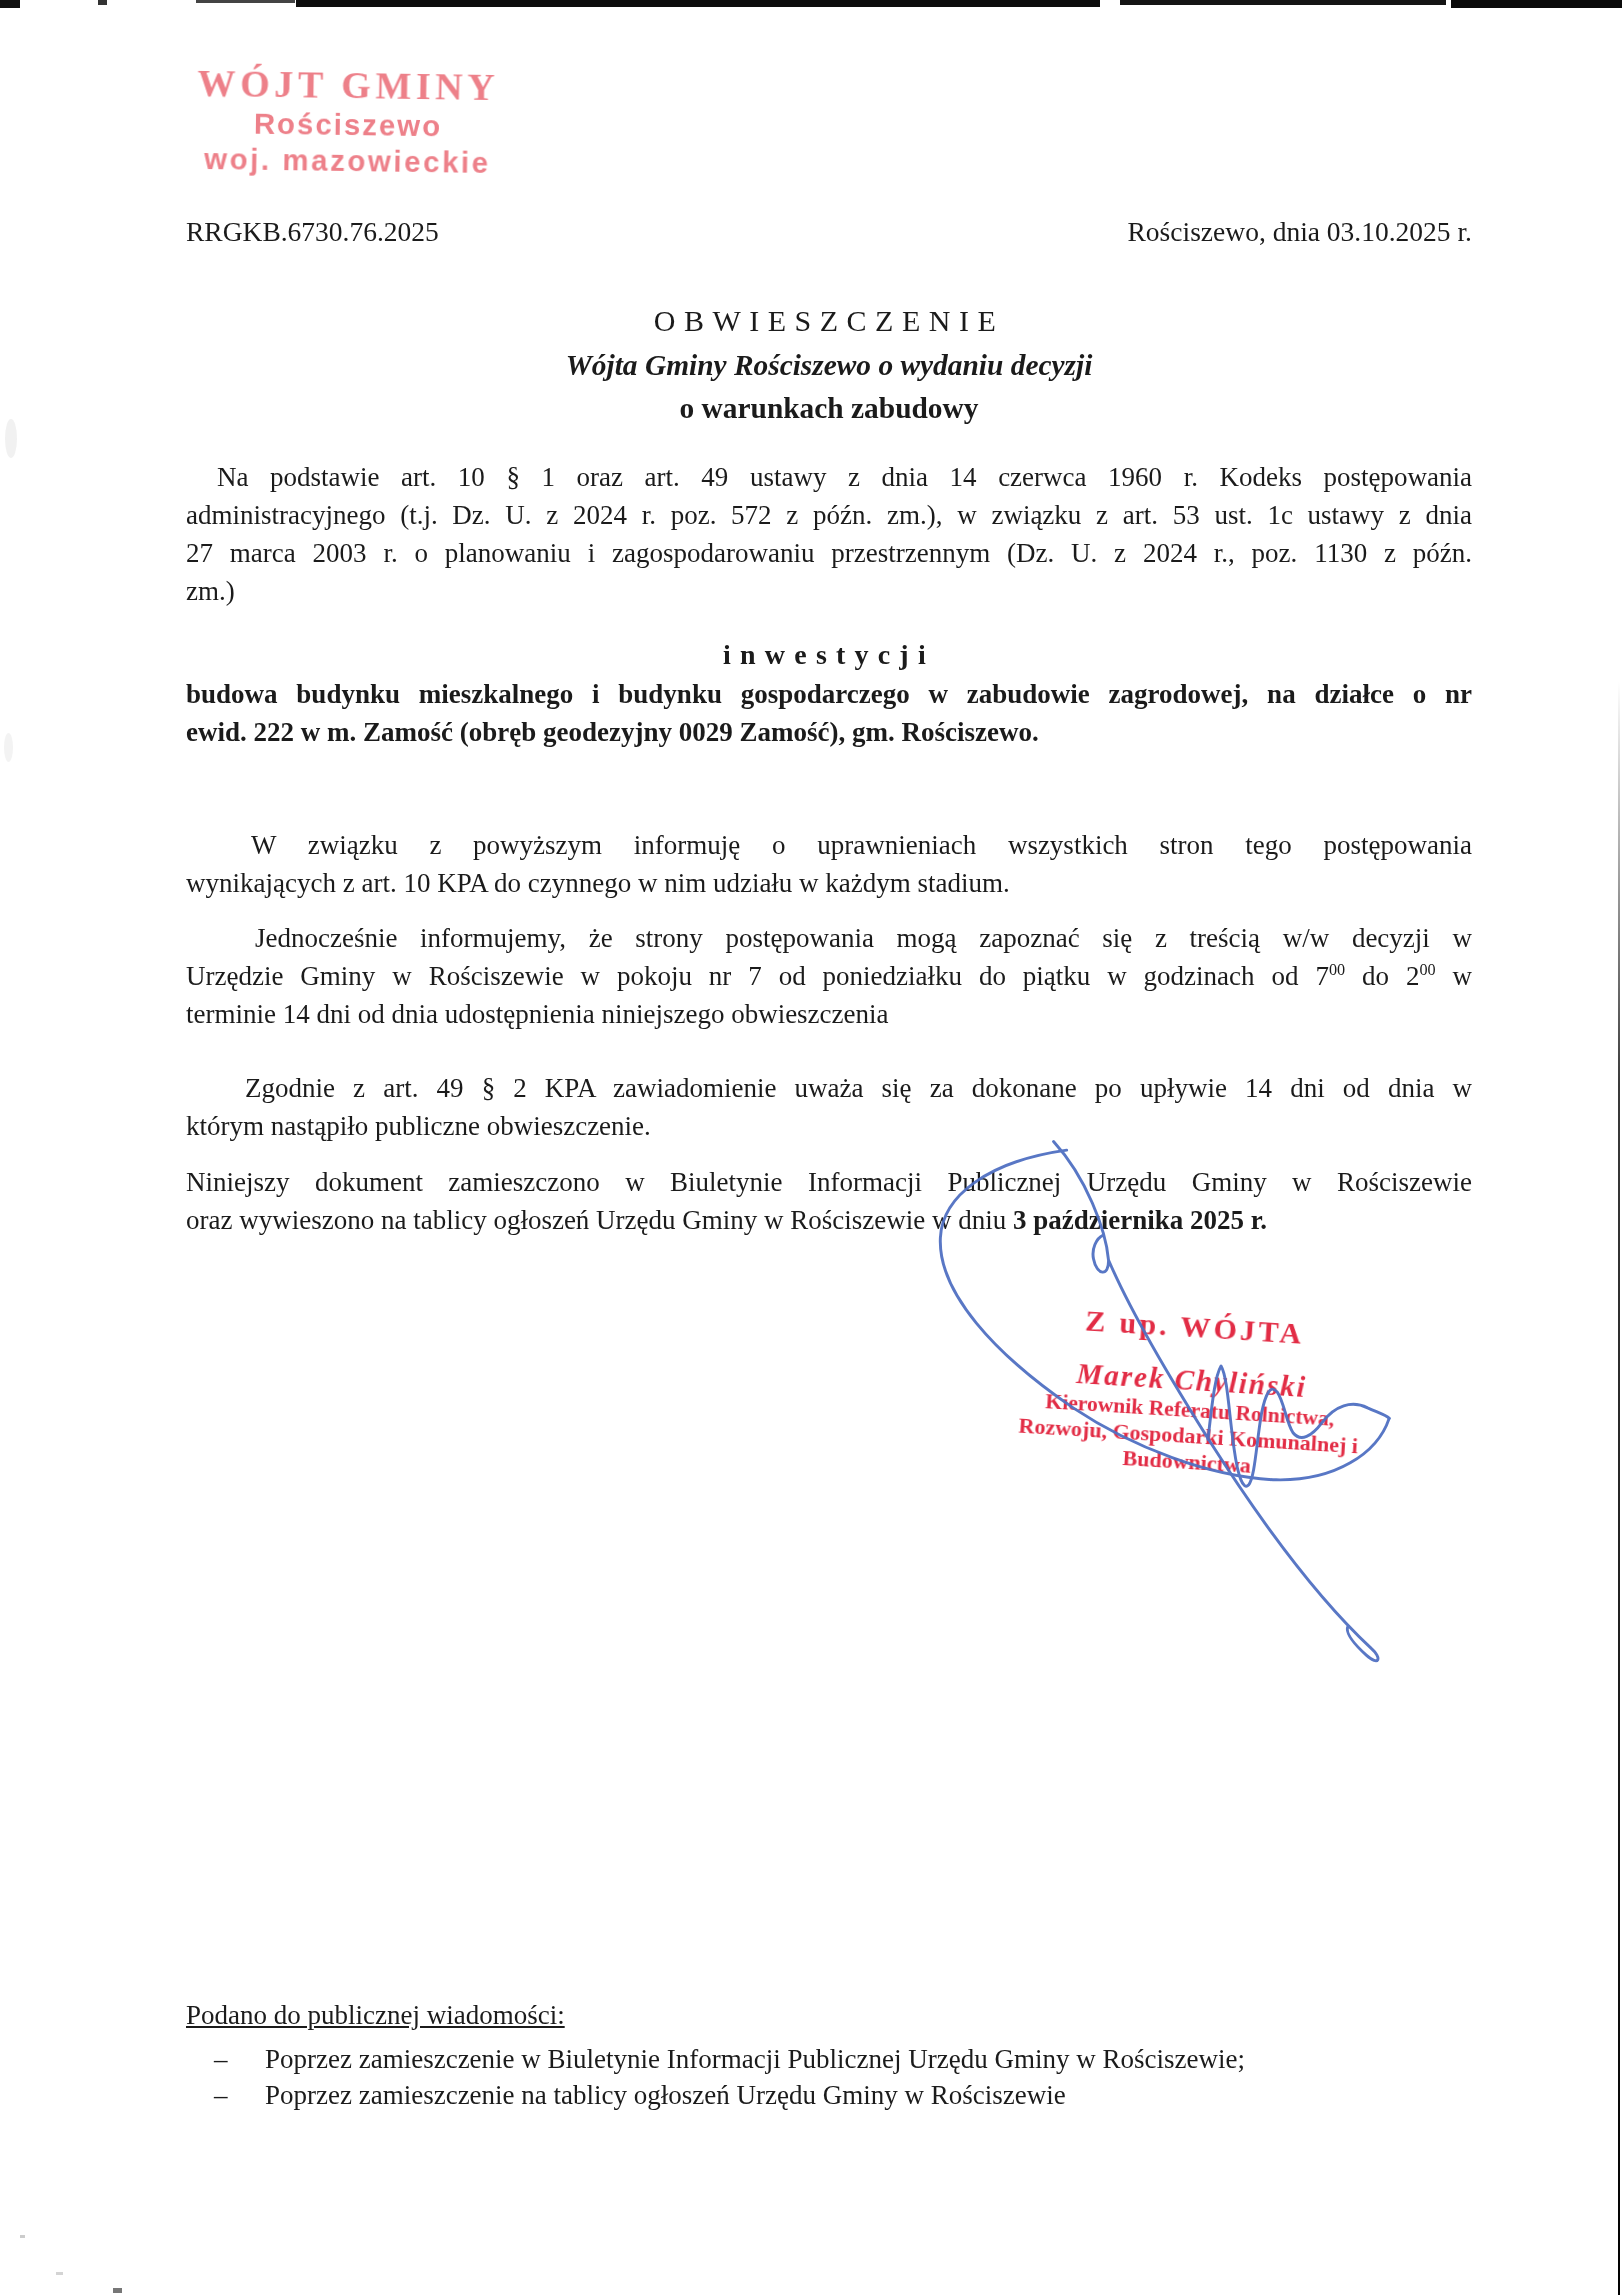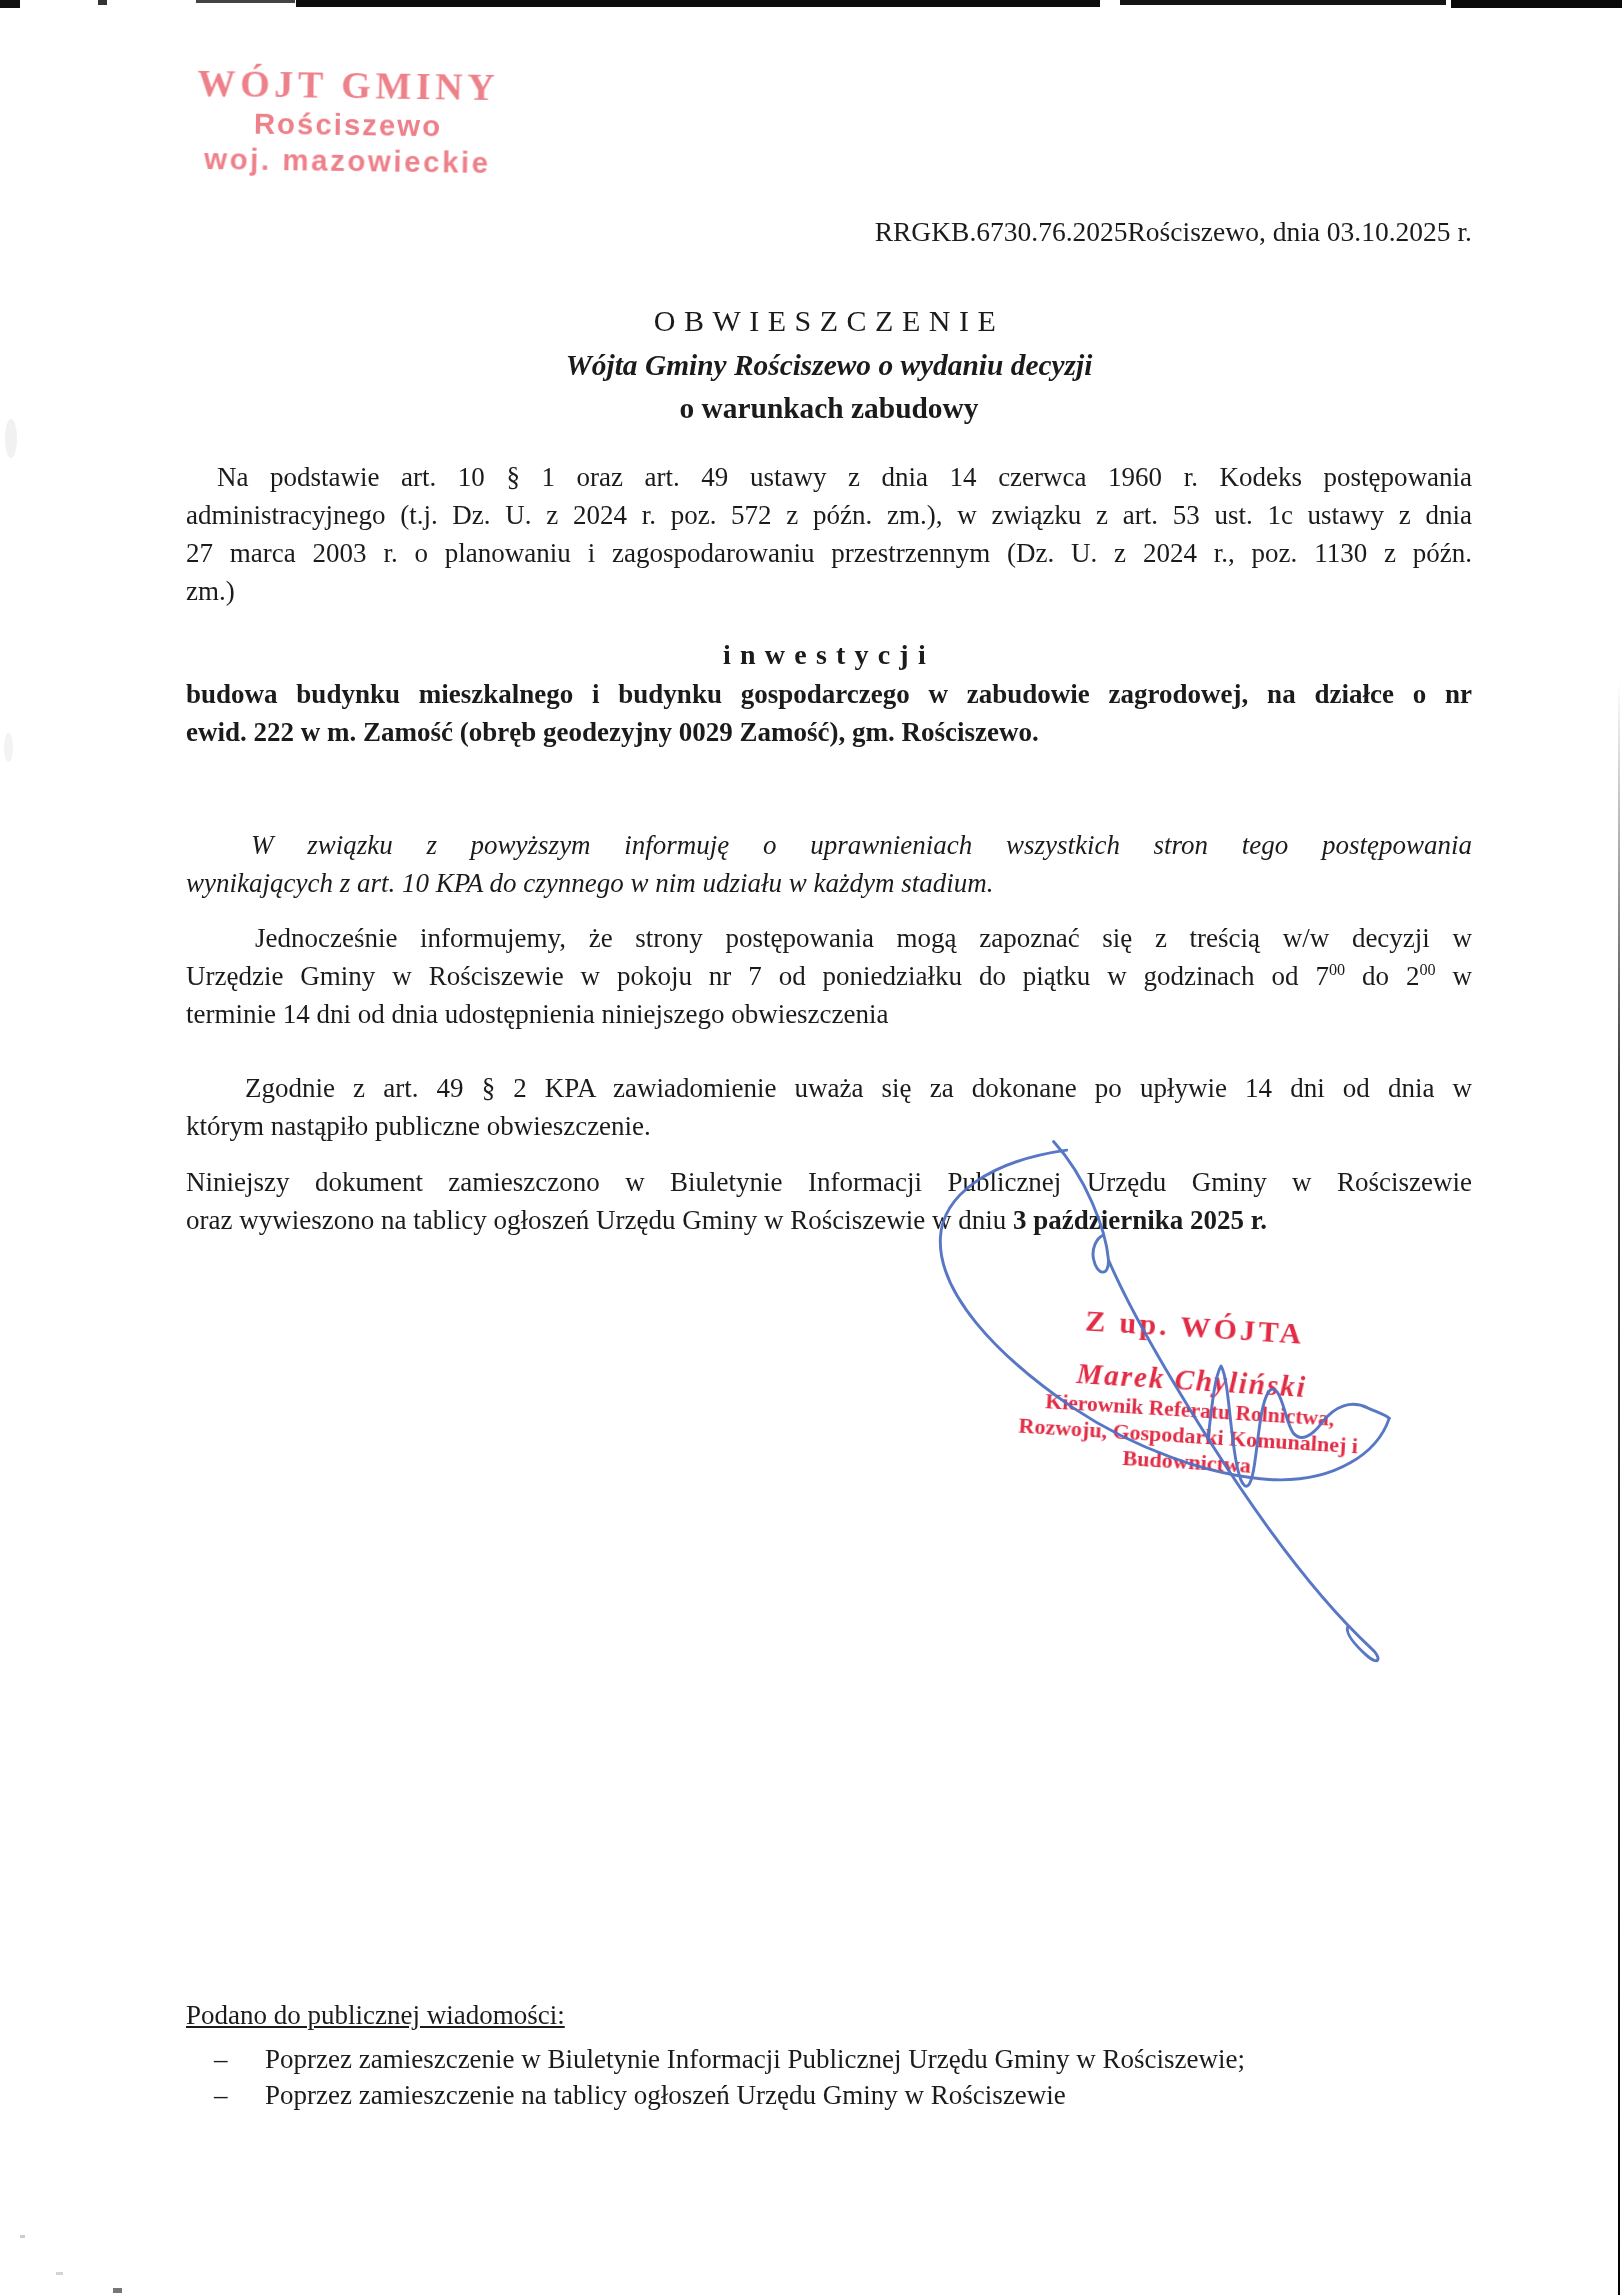--- a/index.html
+++ b/index.html
@@ -24,21 +24,21 @@
     transform:rotate(0.8deg);
     filter:blur(0.5px);
     opacity:0.92;
   }
   .stamp-top .l1{font-family:"Liberation Serif",serif;font-weight:bold;font-size:38px;letter-spacing:4.6px;line-height:44px;}
   .stamp-top .l2{font-family:"Liberation Sans",sans-serif;font-weight:bold;font-size:29.4px;letter-spacing:2px;line-height:35px;}
   .stamp-top .l3{font-family:"Liberation Sans",sans-serif;font-weight:bold;font-size:29.4px;letter-spacing:2.6px;line-height:37px;}
   
   .hdr-row{
     position:absolute; left:186px; top:215px; width:1286px;
-    display:flex; justify-content:flex-end;
+    display:flex; justify-content:space-between;
     font-size:27.5px; line-height:33px;
   }
   
   .title-block{
     position:absolute; left:186px; top:302px; width:1286px; text-align:center;
   }
   .title-block .t1{font-size:30px;font-weight:normal;letter-spacing:8.5px;line-height:37px;margin-bottom:7.9px;}
   .title-block .t2{font-size:29.4px;font-weight:bold;line-height:37px;margin-bottom:6.5px;font-style:italic;}
   .title-block .t3{font-size:29.4px;font-weight:bold;line-height:37px;}
   
@@ -110,21 +110,21 @@
       <div class="para" style="top: 458px;">
         <div class="bline just" style="padding-left: 31px;"><span>Na podstawie art. 10 § 1 oraz art. 49 ustawy z dnia 14 czerwca 1960 r. Kodeks postępowania</span></div>
         <div class="bline just"><span>administracyjnego (t.j. Dz. U. z 2024 r. poz. 572 z późn. zm.), w związku z art. 53 ust. 1c ustawy z dnia</span></div>
         <div class="bline just"><span>27 marca 2003 r. o planowaniu i zagospodarowaniu przestrzennym (Dz. U. z 2024 r., poz. 1130 z późn.</span></div>
         <div class="bline"><span>zm.)</span></div>
       </div>
       <div class="para" style="top: 675px;">
         <div class="bline just"><span class="b">budowa budynku mieszkalnego i budynku gospodarczego w zabudowie zagrodowej, na działce o nr</span></div>
         <div class="bline"><span class="b">ewid. 222 w m. Zamość (obręb geodezyjny 0029 Zamość), gm. Rościszewo.</span></div>
       </div>
-      <div class="para" style="top: 826px; font-style: italic;">
+      <div class="para" style="top: 826px;">
         <div class="bline just" style="padding-left: 65px;"><span>W związku z powyższym informuję o uprawnieniach wszystkich stron tego postępowania</span></div>
         <div class="bline"><span>wynikających z art. 10 KPA do czynnego w nim udziału w każdym stadium.</span></div>
       </div>
       <div class="para" style="top: 919px;">
         <div class="bline just" style="padding-left: 69px;"><span>Jednocześnie informujemy, że strony postępowania mogą zapoznać się z treścią w/w decyzji w</span></div>
         <div class="bline just"><span>Urzędzie Gminy w Rościszewie w pokoju nr 7 od poniedziałku do piątku w godzinach od 7</span><sup>00</sup><span> do 2</span><sup>00</sup><span> w</span></div>
         <div class="bline"><span>terminie 14 dni od dnia udostępnienia niniejszego obwieszczenia</span></div>
       </div>
       <div class="para" style="top: 1069px;">
         <div class="bline just" style="padding-left: 59px;"><span>Zgodnie z art. 49 § 2 KPA zawiadomienie uważa się za dokonane po upływie 14 dni od dnia w</span></div>

